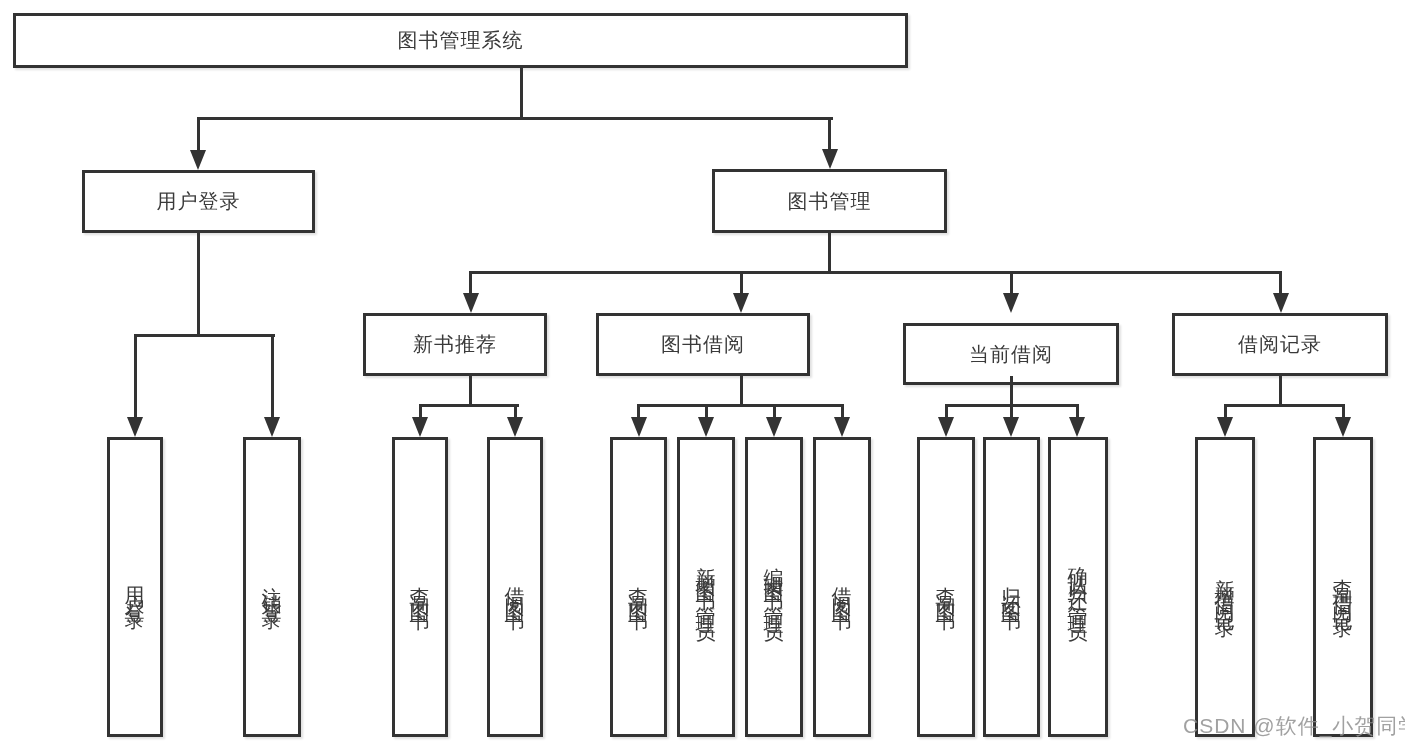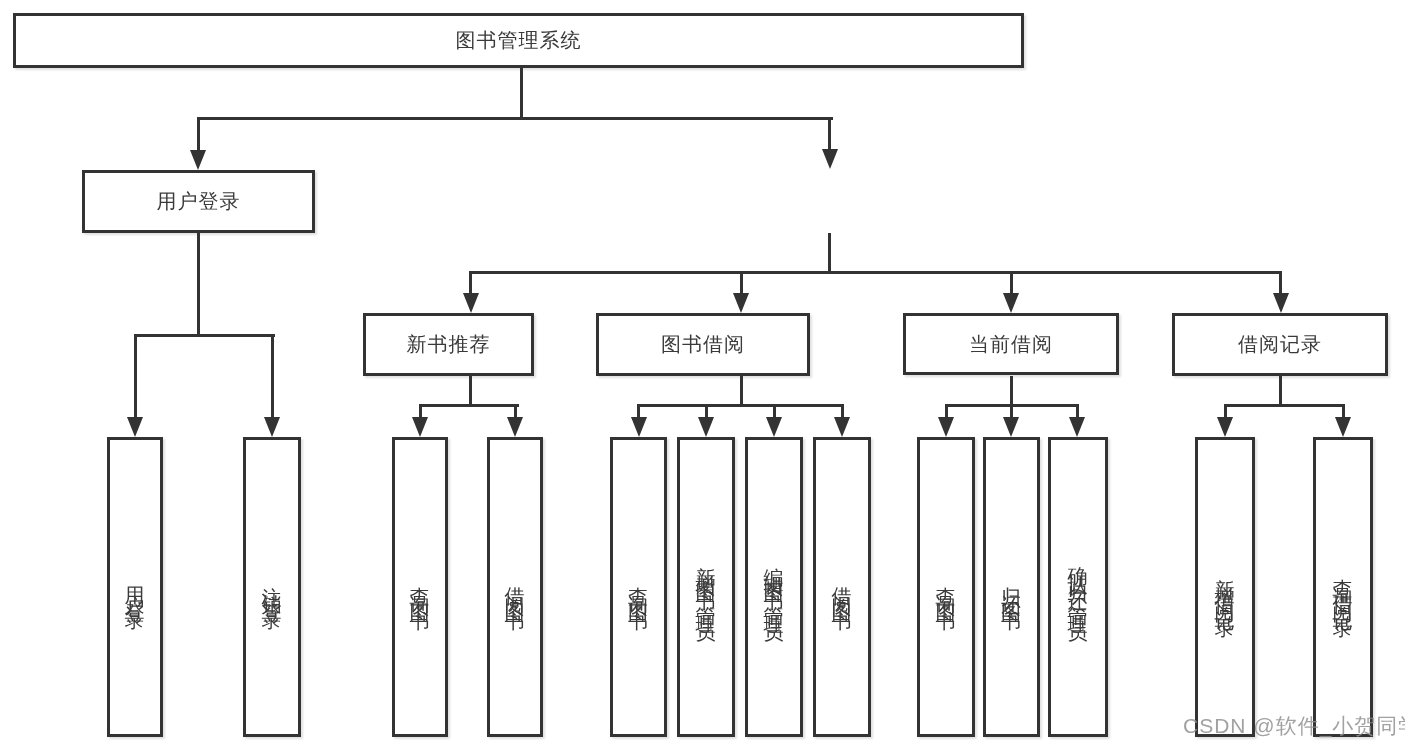--- a/index.html
+++ b/index.html
@@ -47,27 +47,28 @@
     letter-spacing:1px;
     z-index:10;
     white-space:nowrap;
   }
 </style>
 </head>
 <body>
 
 <div id="canvas">
 
-  <div class="nbox" style="left:13px;top:13px;width:1011px;height:55px;">图书管理系统</div>
+  <div class="nbox" style="left:13px;top:13px;width:895px;height:55px;">图书管理系统</div>
 
   <div class="nbox" style="left:82px;top:170px;width:233px;height:63px;">用户登录</div>
+  <div class="nbox" style="left:712px;top:169px;width:235px;height:64px;">图书管理</div>
 
-  <div class="nbox" style="left:363px;top:313px;width:171px;height:63px;">新书推荐</div>
+  <div class="nbox" style="left:363px;top:313px;width:184px;height:63px;">新书推荐</div>
   <div class="nbox" style="left:596px;top:313px;width:214px;height:63px;">图书借阅</div>
-  <div class="nbox" style="left:903px;top:313px;width:216px;height:62px;">当前借阅</div>
+  <div class="nbox" style="left:903px;top:323px;width:216px;height:62px;">当前借阅</div>
   <div class="nbox" style="left:1172px;top:313px;width:216px;height:63px;">借阅记录</div>
 
   <div class="nbox vtext" style="left:107px;top:437px;width:56px;height:300px;">用户登录</div>
   <div class="nbox vtext" style="left:243px;top:437px;width:58px;height:300px;">注销登录</div>
 
   <div class="nbox vtext" style="left:392px;top:437px;width:56px;height:300px;">查询图书</div>
   <div class="nbox vtext" style="left:487px;top:437px;width:56px;height:300px;">借阅图书</div>
 
   <div class="nbox vtext" style="left:610px;top:437px;width:57px;height:300px;">查询图书</div>
   <div class="nbox vtext" style="left:677px;top:437px;width:58px;height:300px;">新增图书（管理员）</div>

